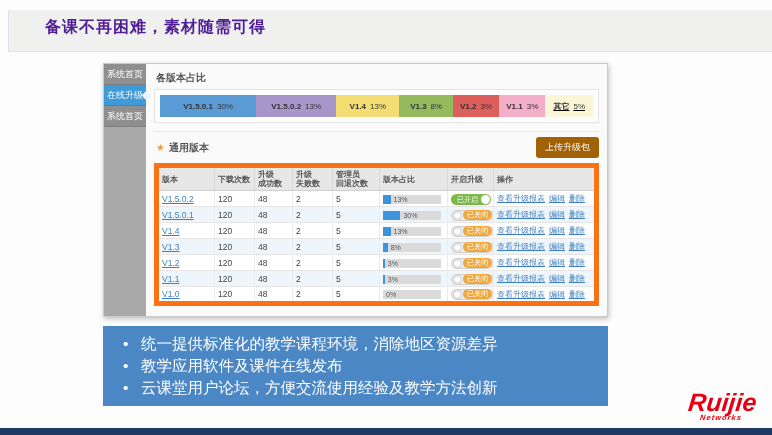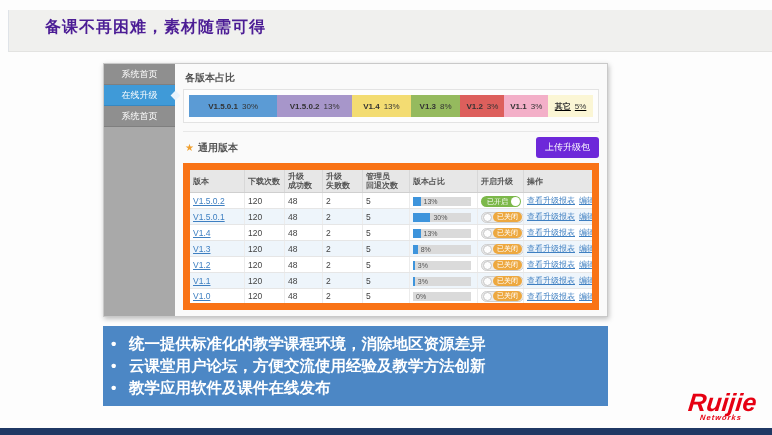--- a/index.html
+++ b/index.html
@@ -18,46 +18,46 @@
     display:flex; flex-direction:column; font-family:"Liberation Sans", sans-serif; }
   .app-header { height:26px; background:#7b7b7b; display:flex; align-items:center; padding:0 6px; flex:0 0 auto; }
   .cloud-logo { width:34px; height:18px; margin-right:5px; }
   .app-title { color:#ffffff; font-size:11px; font-weight:bold; }
   .hd-spacer { flex:1; }
   .welcome { color:#eeeeee; font-size:8.5px; margin-right:7px; }
   .hd-btn { background:#ffffff; color:#6a6a6a; font-size:9px; border:none; padding:3px 8px;
     margin-left:5px; cursor:pointer; font-family:inherit; }
 
   .app-body { flex:1; display:flex; min-height:0; }
-  .sidebar { width:71px; background:#a9a9a9; display:flex; flex-direction:column; flex:0 0 auto; }
+  .sidebar { width:42px; background:#a9a9a9; display:flex; flex-direction:column; flex:0 0 auto; }
   .side-item { height:21px; line-height:21px; text-align:center; font-size:9px; color:#ffffff;
     background:#8f8f8f; border-bottom:1px solid #7f7f7f; cursor:pointer; position:relative; }
   .side-item.active { background:#3f9ad8; border-bottom-color:#3688c2; }
   .side-arrow { position:absolute; right:-4px; top:7px; width:7px; height:7px;
     background:#eaf3fb; transform:rotate(45deg); }
   .side-fill { flex:1; background:#a9a9a9; }
 
   .content { flex:1; background:#fafafa; padding:5px 8px 4px 8px; overflow:hidden; }
   .chart-label { font-size:10px; font-weight:bold; color:#555555; margin:2px 0 4px 2px; }
   .chart-box { border:1px solid #e3e3e3; background:#fdfdfd; padding:5px; }
   .stack { display:flex; height:22px; }
   .seg { display:flex; align-items:center; justify-content:center; gap:4px; overflow:hidden; white-space:nowrap; }
   .seg-l { font-weight:bold; font-size:8px; color:#333333; }
   .seg-v { font-size:8px; color:#333333; }
 
   .section-row { margin-top:8px; border-top:1px solid #e8e8e8; padding-top:5px;
     display:flex; align-items:center; }
   .star-icon { color:#f0a030; font-size:10px; margin:0 4px 0 2px; }
   .section-title { font-size:10px; font-weight:bold; color:#555555; }
   .sec-spacer { flex:1; }
-  .upload-btn { background:#6d28d9; color:#ffffff; font-size:9px; border:none; border-radius:3px;
+  .upload-btn { background:#a16207; color:#ffffff; font-size:9px; border:none; border-radius:3px;
     padding:4px 9px; cursor:pointer; font-family:inherit; }
 
   table.up-table { width:100%; border-collapse:collapse; table-layout:fixed; margin-top:5px;
-    background:#ffffff; border:7px solid #f97316; }
+    background:#ffffff; border:5px solid #f97316; }
   .up-table th { background:#e7e7e7; color:#555555; font-size:8px; font-weight:bold; text-align:left;
     padding:2px 3px; white-space:pre-line; border-right:1px solid #d8d8d8; border-bottom:1px solid #cfcfcf;
     vertical-align:middle; line-height:1.15; }
   .up-table td { font-size:8.5px; color:#444444; padding:1px 3px; height:16px;
     border-right:1px solid #ececec; border-bottom:1px solid #e6e6e6; white-space:nowrap; overflow:hidden; }
   .up-table tr:nth-child(even) td { background:#eef5fb; }
   .up-table col.c1{width:58px} .up-table col.c2{width:40px} .up-table col.c3{width:38px}
   .up-table col.c4{width:40px} .up-table col.c5{width:47px} .up-table col.c6{width:68px}
   .up-table col.c7{width:46px}
   .lnk { color:#3e7fc1; text-decoration:underline; cursor:pointer; }
@@ -71,21 +71,21 @@
   .toggle.open { background:#7cb84a; padding:0 1px; }
   .toggle.open .tlab { color:#ffffff; font-size:7px; padding:0 3px 0 5px; line-height:11px; }
   .toggle.open .knob { width:9px; height:9px; background:#ffffff; border-radius:50%; }
   .toggle.closed { background:#ececec; border:1px solid #cfcfcf; padding:0 1px; }
   .toggle.closed .knob { width:9px; height:9px; background:#fdfdfd; border:1px solid #c6c6c6; border-radius:50%; }
   .toggle.closed .tlab { background:#eda83f; color:#ffffff; font-size:7px; border-radius:6px;
     padding:0 4px; margin-left:1px; line-height:10px; }
 
   
   .bullet-box { position:absolute; left:103px; top:326px; width:505px; height:80px; background:#4c87c5; }
-  .bullet-list { list-style:none; padding:7px 0;font-weight:bold; }
+  .bullet-list { list-style:none; padding:7px 12px; }
   .bullet-list li { color:#ffffff; font-size:15.5px; line-height:22px; padding-left:26px; position:relative; }
   .bullet-list li::before { content:"•"; position:absolute; left:8px; }
 
   
   .ruijie { position:absolute; right:16px; bottom:13px; text-align:center; transform:skewX(-6deg); }
   .ruijie-brand { font-style:italic; font-weight:bold; font-size:25px; color:#e60012; line-height:0.85; }
   .ruijie-sub { font-size:7.5px; font-weight:bold; font-style:italic; color:#e60012; letter-spacing:1px; }
   .bottom-bar { position:absolute; left:0; right:0; bottom:0; height:7px; background:#1f3864; }
 </style>
 </head>
@@ -293,22 +293,22 @@
               </tr>
             </tbody>
         </table>
       </div>
     </div>
   </div>
 
   <div class="bullet-box">
     <ul class="bullet-list">
         <li>统一提供标准化的教学课程环境，消除地区资源差异</li>
+        <li>教学应用软件及课件在线发布</li>
         <li>云课堂用户论坛，方便交流使用经验及教学方法创新</li>
-        <li>教学应用软件及课件在线发布</li>
       </ul>
   </div>
 
   <div class="ruijie">
     <div class="ruijie-brand">Ruijie</div>
     <div class="ruijie-sub">Networks</div>
   </div>
 
   <div class="bottom-bar"></div>
 </div>

